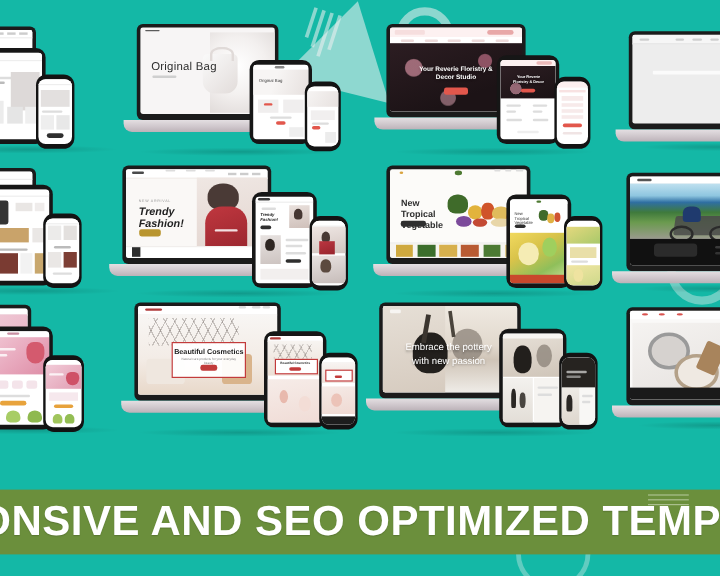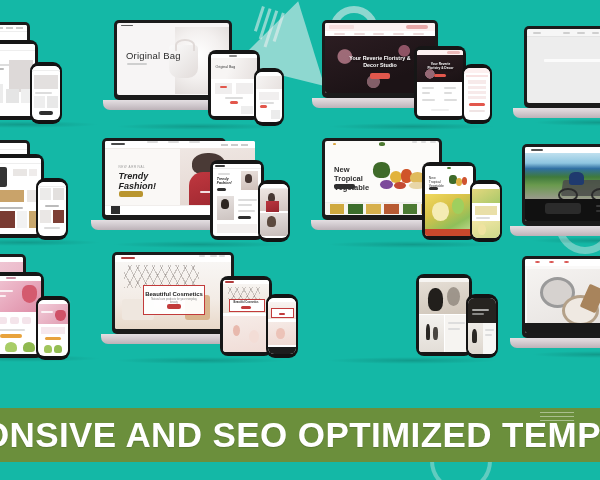--- a/index.html
+++ b/index.html
@@ -303,21 +303,21 @@
           <div class="tile" style="left:54%;top:52%;width:38%;height:24%;background:#7d3f35;"></div>
           <div class="line" style="left:20%;top:84%;width:60%;"></div>
         </div>
       </div>
       <div class="shadow"></div>
     </div>
 
     <div class="cell" style="left:100px;top:136px;width:198px;height:110px;">
       <div class="laptop" style="left:2px;top:2px;width:124px;height:92px;">
         <div class="lt-screen">
-            <div class="lt-inner" style="background:#faf8f6;padding-left:32px;">
+            <div class="lt-inner" style="background:#faf8f6;">
           <div class="nav" style="height:9%;border-bottom:1px solid #f0ece8;">
             <div class="logo" style="width:9%;height:24%;left:4%;top:34%;background:#4a4a4a;"></div>
             <div class="line" style="left:28%;top:4%;width:7%;background:#ddd;"></div>
             <div class="line" style="left:42%;top:4%;width:7%;background:#ddd;"></div>
             <div class="line" style="left:56%;top:4%;width:7%;background:#ddd;"></div>
             <div class="navdots">
                   <i></i>
                   <i></i>
                   <i></i>
                 </div>
@@ -557,20 +557,36 @@
           <div class="btn" style="left:40%;top:26%;width:22%;height:4%;background:#c23b3b;"></div>
           <div style="position:absolute;left:0;top:42%;width:100%;height:42%;background:linear-gradient(170deg,#f5eae6,#efd9d2);"></div>
           <div style="position:absolute;left:30%;top:54%;width:30%;height:20%;background:#ecc3b8;border-radius:50%;"></div>
           <div style="position:absolute;left:0;top:88%;width:100%;height:12%;background:#1d1d1d;"></div>
         </div>
       </div>
       <div class="shadow"></div>
     </div>
 
     <div class="cell" style="left:314px;top:248px;width:196px;height:114px;">
+      <div class="laptop" style="left:2px;top:4px;width:118px;height:90px;">
+        <div class="lt-screen">
+            <div class="lt-inner">
+          <div style="position:absolute;left:0;top:0;width:100%;height:100%;
+               background:linear-gradient(180deg,#efe9e1 0%,#e1d8cd 46%,#cfc4b7 62%,#efece7 100%);"></div>
+          <div style="position:absolute;left:0;top:0;width:46%;height:100%;background:linear-gradient(170deg,#e6dfd6,#d6cbbf);"></div>
+          <div style="position:absolute;left:22%;top:30%;width:26%;height:48%;background:#23201d;border-radius:46% 46% 40% 40%;"></div>
+          <div style="position:absolute;left:30%;top:10%;width:4%;height:34%;background:#3a342e;transform:rotate(10deg);"></div>
+          <div style="position:absolute;left:52%;top:26%;width:22%;height:36%;background:#8b8278;border-radius:50% 50% 36% 36%;opacity:.75;"></div>
+          <div style="position:absolute;left:50%;top:6%;width:3%;height:30%;background:#4a443c;transform:rotate(-8deg);"></div>
+          <div class="logo" style="left:5%;top:4%;width:8%;height:5%;background:rgba(255,255,255,.7);"></div>
+          <div class="htxt" style="left:12%;top:42%;width:74%;text-align:center;font-size:8px;font-weight:400;line-height:1.35;">Embrace the pottery with new passion</div>
+        </div>
+          </div>
+        <div class="lt-base"></div>
+      </div>
       <div class="tablet" style="left:102px;top:26px;width:56px;height:82px;">
         <div class="tb-inner">
           <div class="nav" style="height:5%;background:#f7f5f2;border:none;"></div>
           <div style="position:absolute;left:0;top:5%;width:100%;height:44%;background:linear-gradient(170deg,#e5ded5,#cfc5b9);"></div>
           <div style="position:absolute;left:18%;top:14%;width:30%;height:30%;background:#221f1c;border-radius:46% 46% 40% 40%;"></div>
           <div style="position:absolute;left:56%;top:12%;width:26%;height:26%;background:#8e867c;border-radius:50%;opacity:.8;"></div>
           <div style="position:absolute;left:0;top:50%;width:50%;height:50%;background:linear-gradient(180deg,#f3f1ee,#e3ded7);"></div>
           <div style="position:absolute;left:14%;top:62%;width:8%;height:22%;background:#2a2724;border-radius:40% 40% 20% 20%;"></div>
           <div style="position:absolute;left:28%;top:66%;width:10%;height:18%;background:#494540;border-radius:40%;"></div>
           <div style="position:absolute;left:52%;top:50%;width:48%;height:50%;background:#f6f4f1;"></div>

